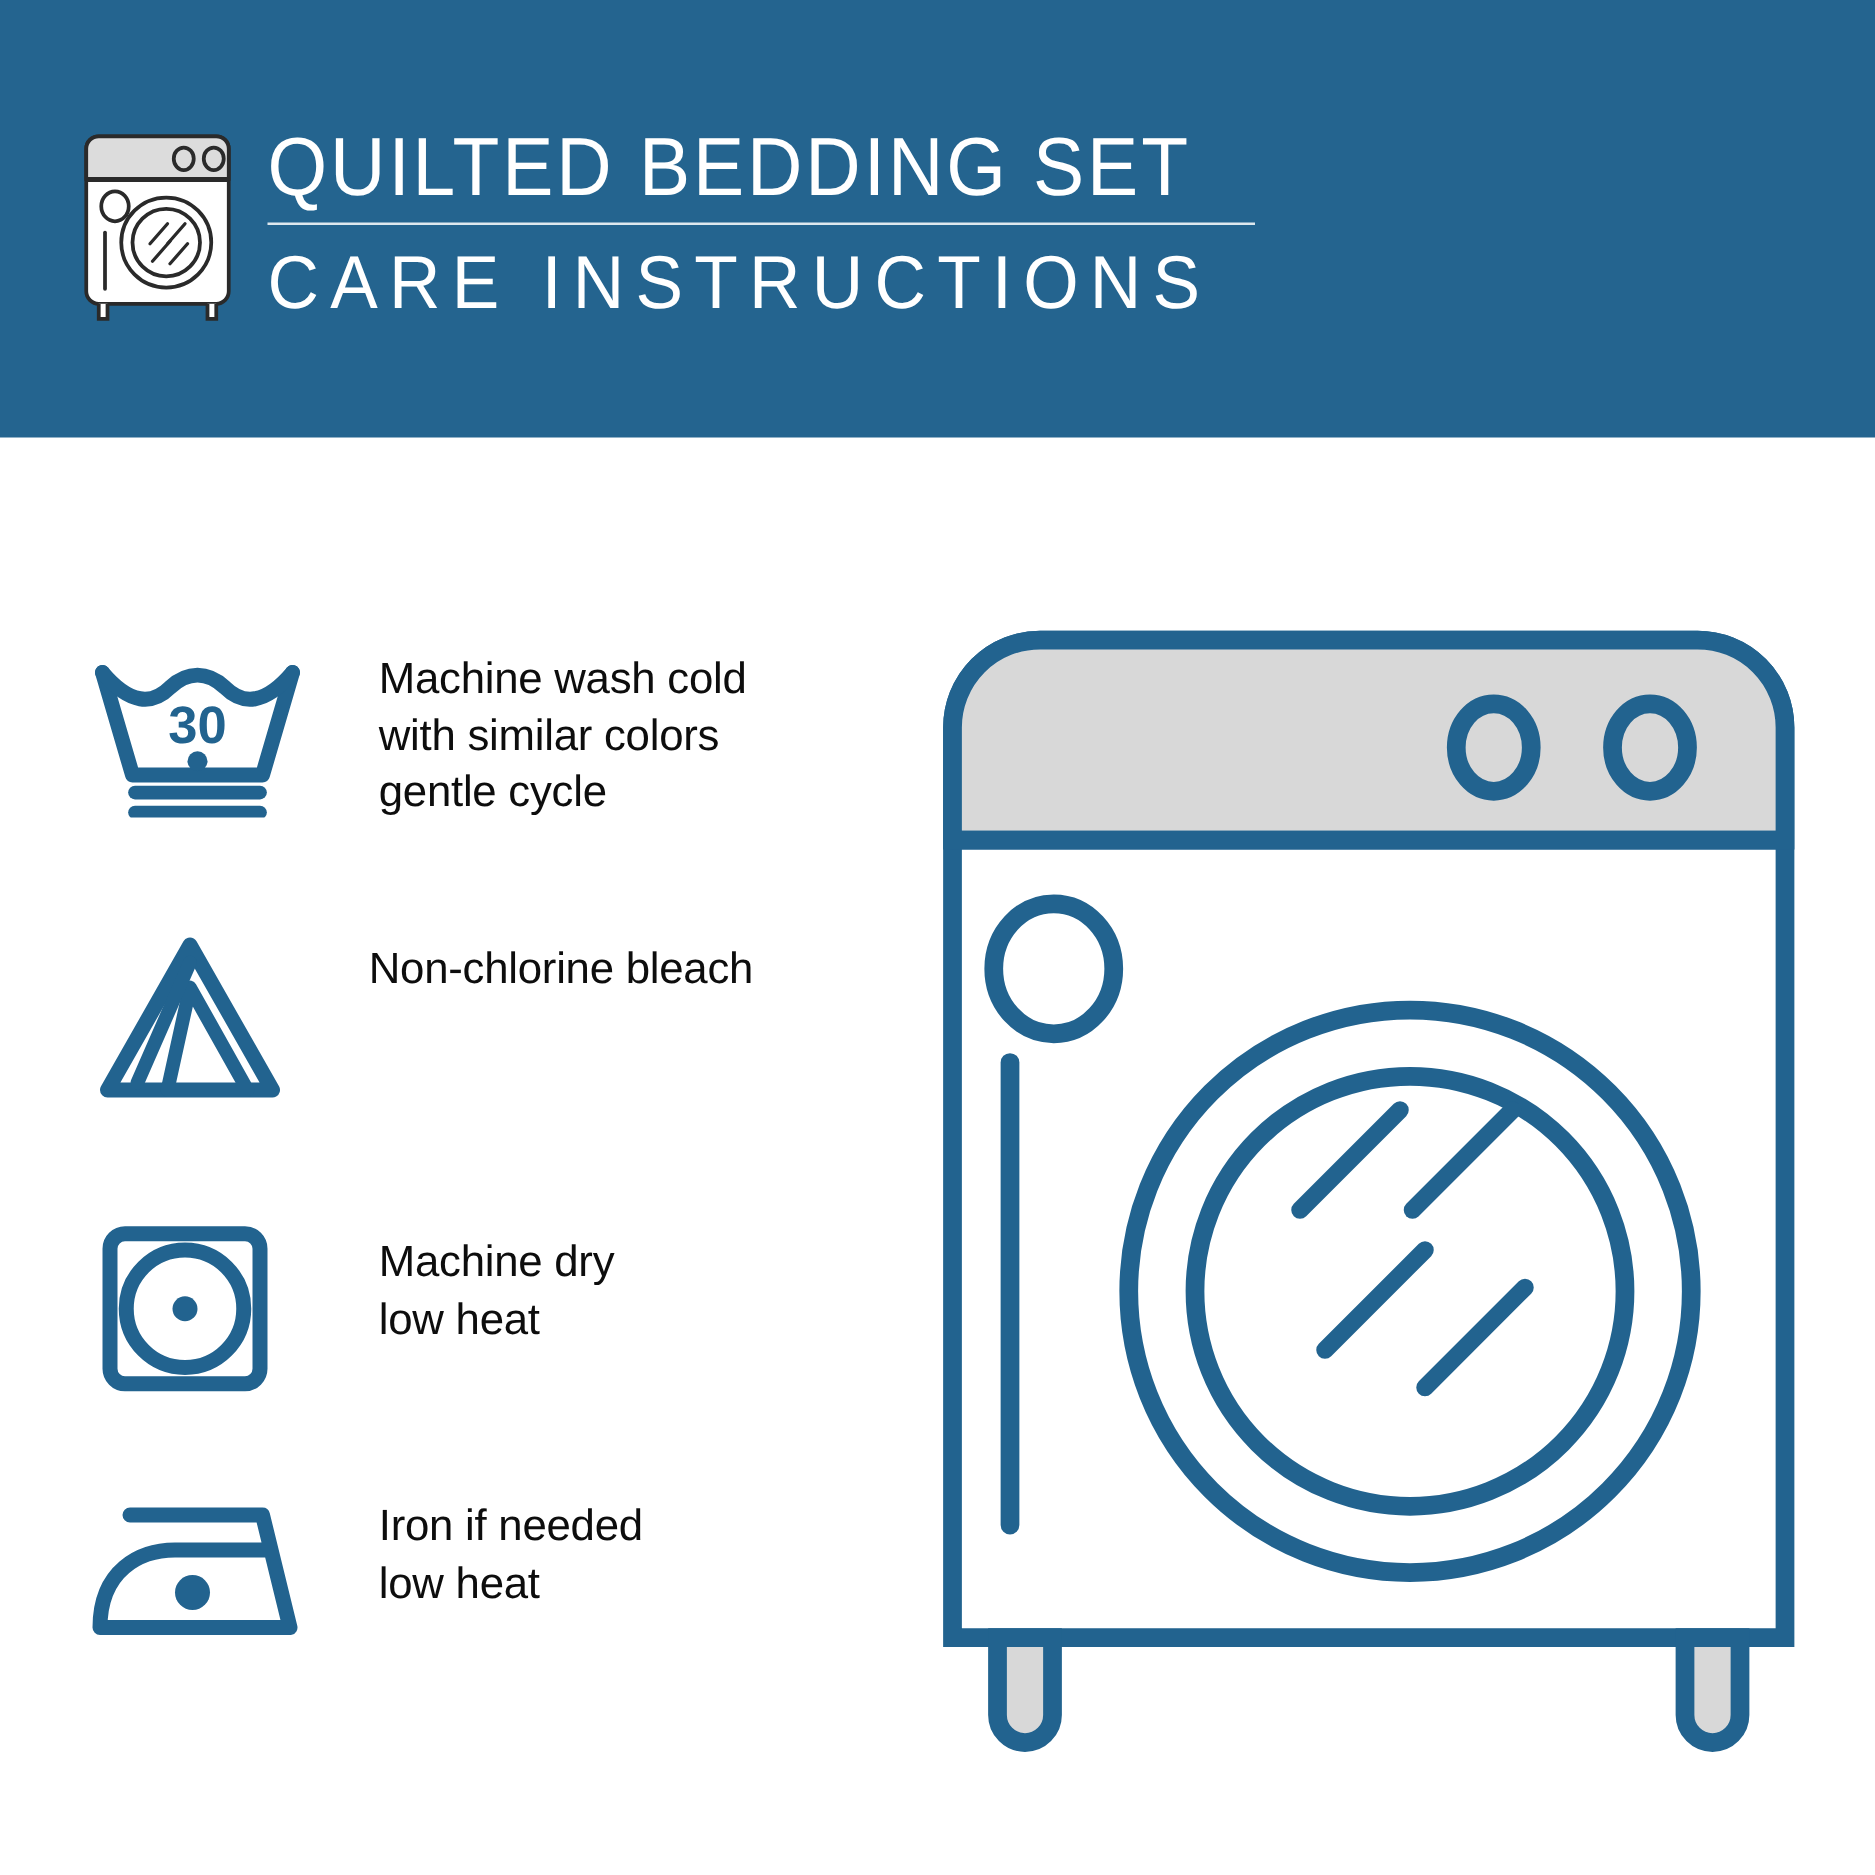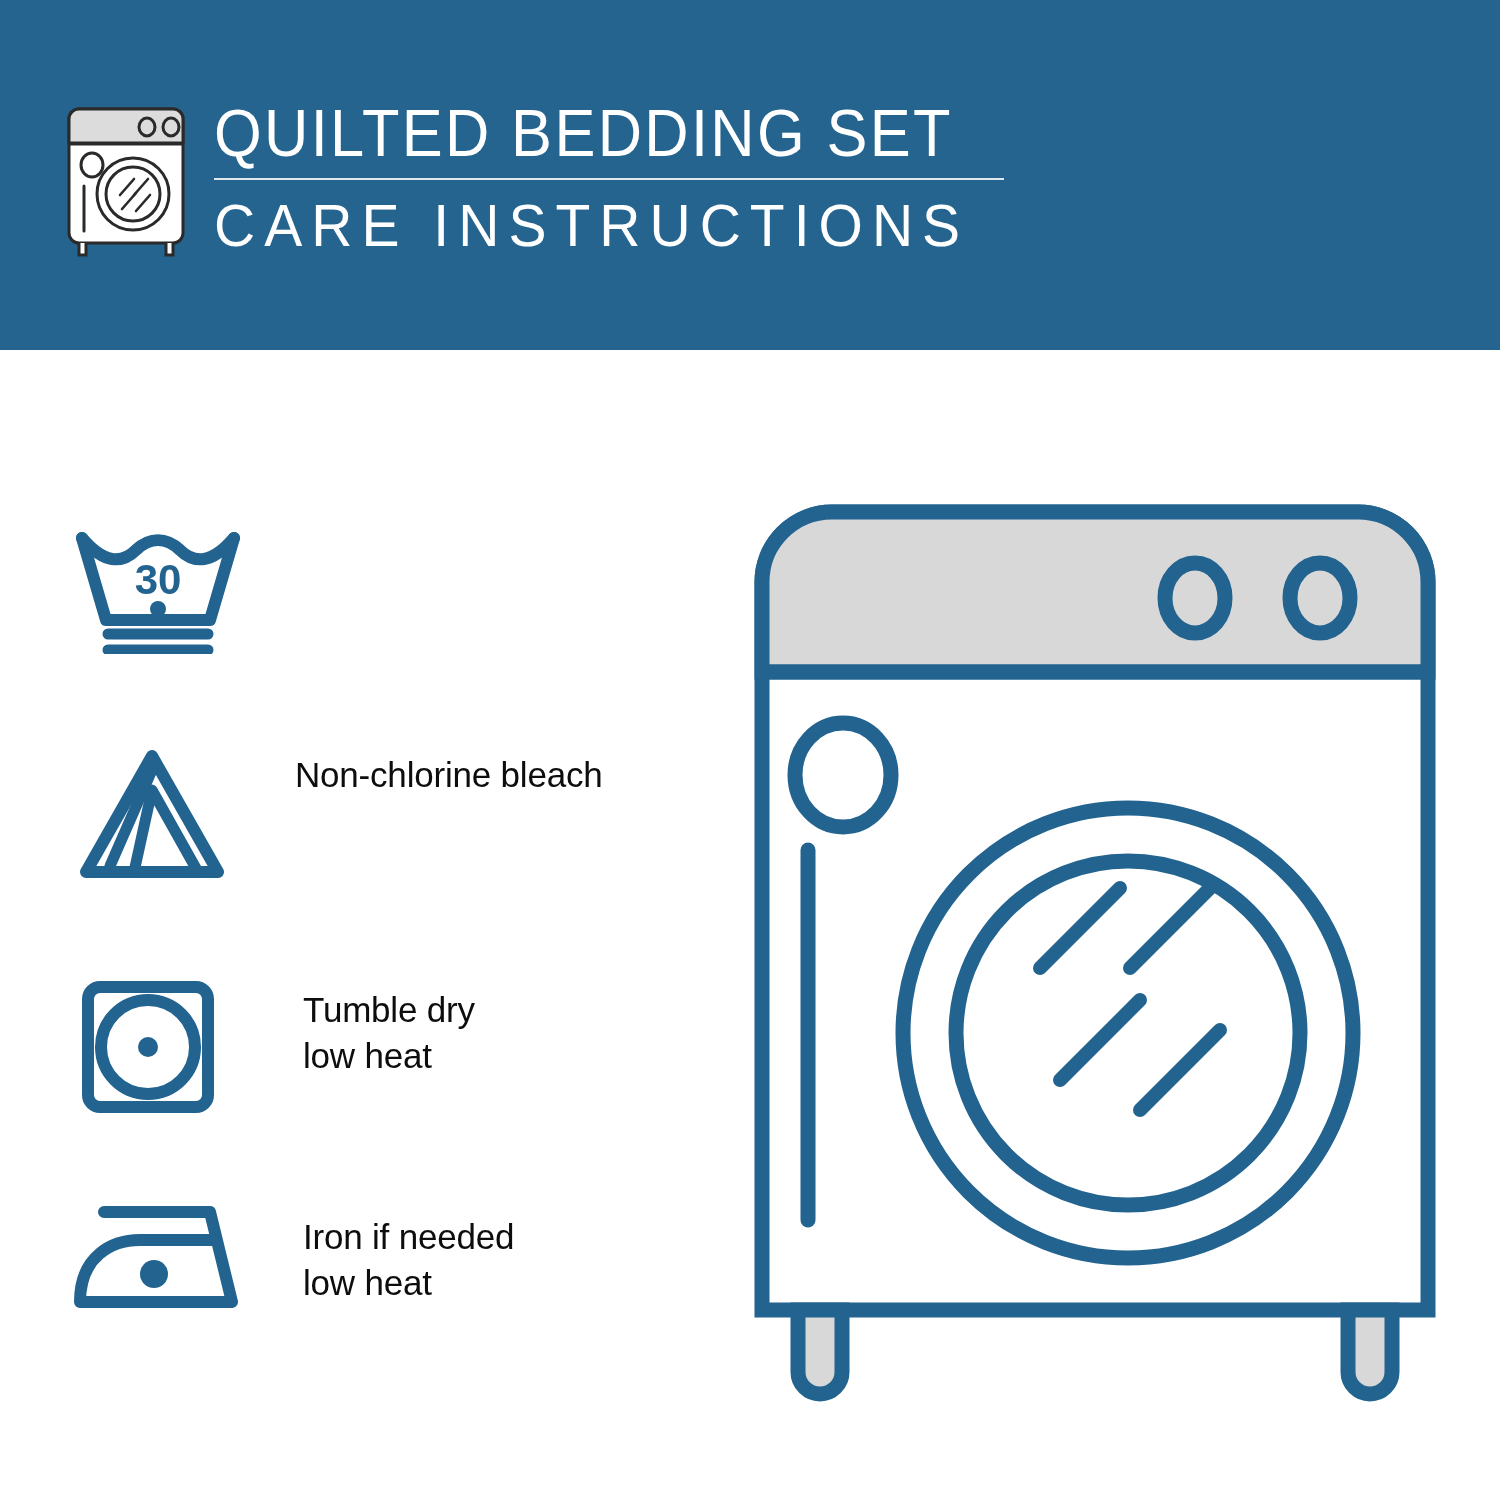--- a/index.html
+++ b/index.html
@@ -94,21 +94,21 @@
   .row-iron   { top: 830px; height: 160px; }
 
   .row-wash   .sym { left: 70px; }
   .row-bleach .sym { left: 72px; }
   .row-dry    .sym { left: 80px; }
   .row-iron   .sym { left: 62px; }
 
   .row-wash   .care-text { top: 10px; }
   .row-bleach .care-text { top: 22px; left: 295px; }
   .row-dry    .care-text { top: 22px; }
-  .row-iron   .care-text { top: 18px; margin-top: 16px; }
+  .row-iron   .care-text { top: 18px; }
 
   
   .machine {
     position: absolute;
     left: 740px; top: 490px;
     width: 710px; height: 930px;
   }
 </style>
 </head>
 <body>
@@ -156,20 +156,25 @@
             <path d="M12 14 C34 40 52 40 66 26 C80 13 96 13 110 26 C124 40 142 40 164 14"></path>
           </g>
           <g stroke="#22638f" stroke-width="11" stroke-linecap="round">
             <line x1="38" y1="110" x2="138" y2="110"></line>
             <line x1="38" y1="126" x2="138" y2="126"></line>
           </g>
           <text x="88" y="70" text-anchor="middle" font-family="Liberation Sans, sans-serif" font-size="42" font-weight="bold" fill="#22638f">30</text>
           <circle cx="88" cy="85" r="8" fill="#22638f"></circle>
         </svg>
       </div>
+      <div class="care-text">
+        <div>Machine wash cold</div>
+        <div>with similar colors</div>
+        <div>gentle cycle</div>
+      </div>
     </div>
 
     <div class="care-row row-bleach">
       <div class="sym">
         <svg viewBox="0 0 160 140" width="160" height="140" aria-hidden="true">
           <g fill="none" stroke="#22638f" stroke-width="12" stroke-linecap="round" stroke-linejoin="round">
             <path d="M80 12 L146 128 L14 128 Z"></path>
             <path d="M80 46 L126 128 L62 128 Z" stroke-width="11"></path>
             <line x1="80" y1="26" x2="38" y2="122" stroke-width="11"></line>
           </g>
@@ -182,21 +187,21 @@
 
     <div class="care-row row-dry">
       <div class="sym">
         <svg viewBox="0 0 136 136" width="136" height="136" aria-hidden="true">
           <rect x="8" y="8" width="120" height="120" rx="12" fill="none" stroke="#22638f" stroke-width="12"></rect>
           <circle cx="68" cy="68" r="47" fill="none" stroke="#22638f" stroke-width="12"></circle>
           <circle cx="68" cy="68" r="10" fill="#22638f"></circle>
         </svg>
       </div>
       <div class="care-text">
-        <div>Tumble dry</div>
+        <div>Machine dry</div>
         <div>low heat</div>
       </div>
     </div>
 
     <div class="care-row row-iron">
       <div class="sym">
         <svg viewBox="0 0 196 120" width="196" height="120" aria-hidden="true">
           <g fill="none" stroke="#22638f" stroke-width="12" stroke-linecap="round" stroke-linejoin="round">
             <path d="M42 18 H148 L170 108 H18 C18 62 50 46 78 46 H154"></path>
           </g>

